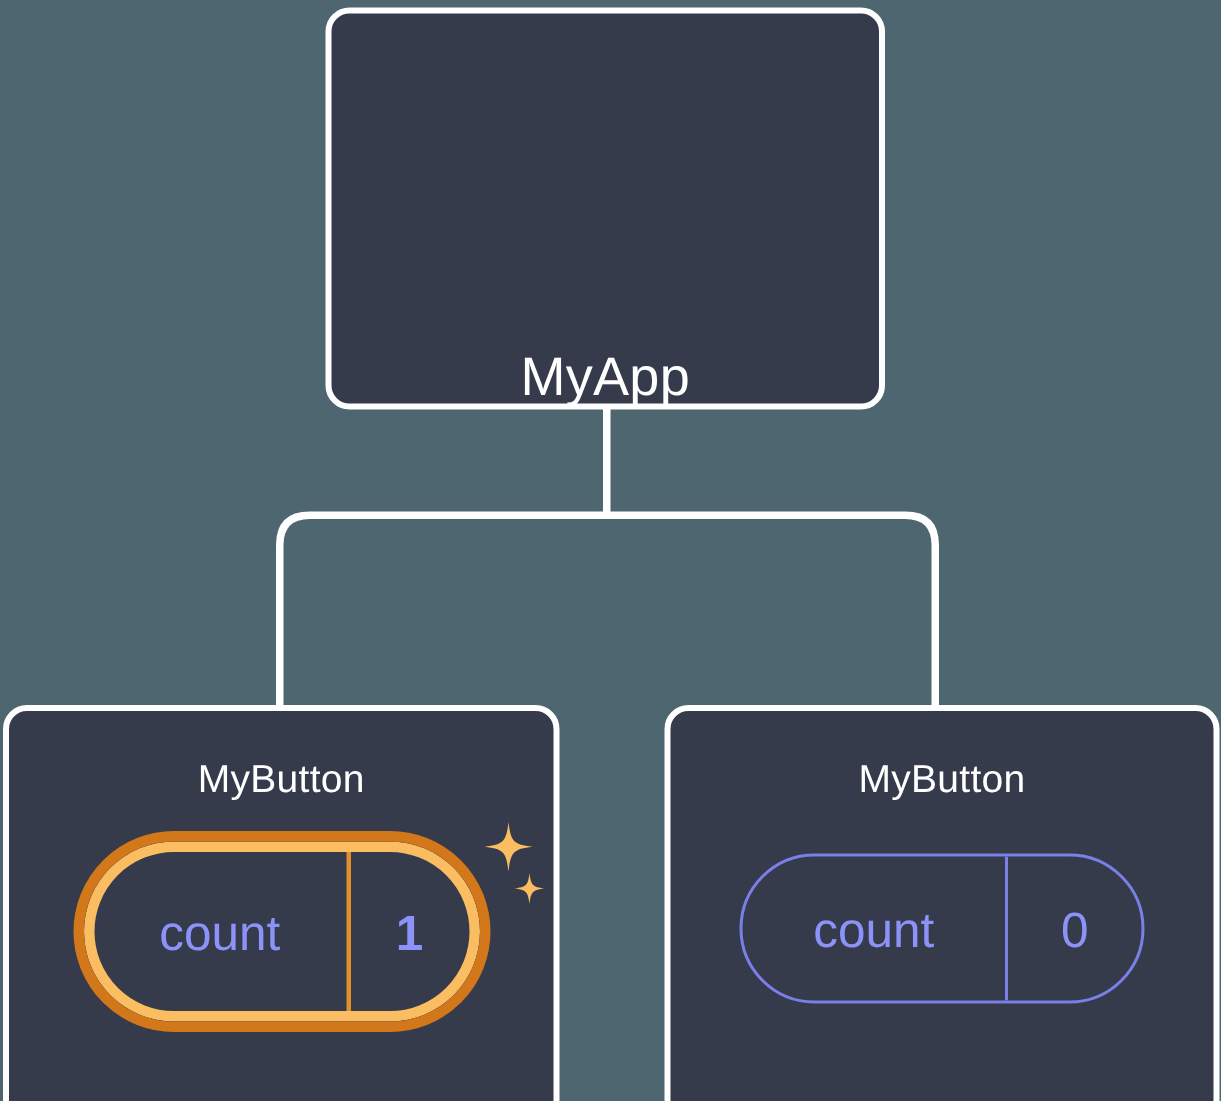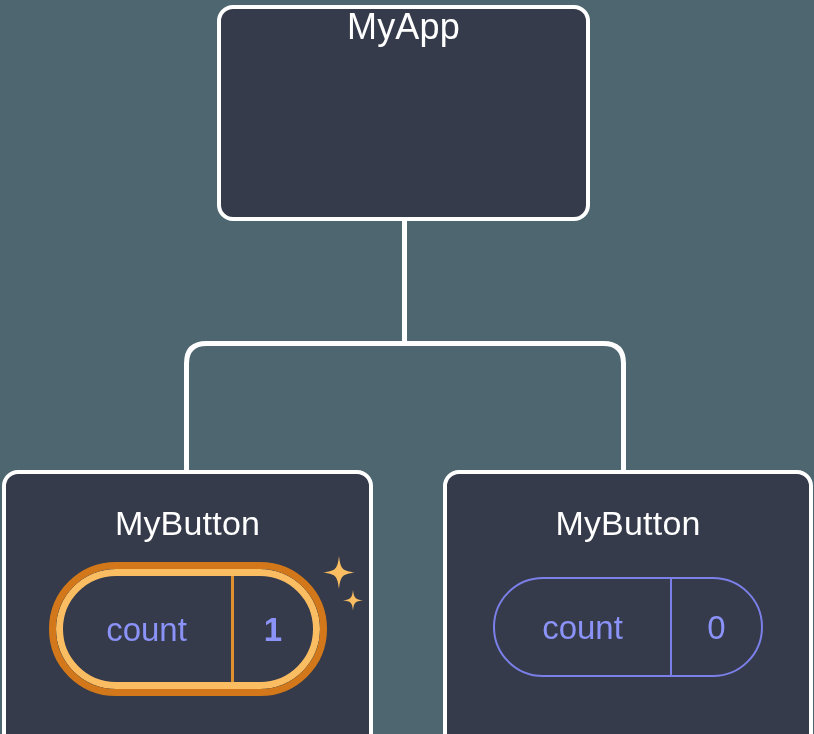--- a/index.html
+++ b/index.html
@@ -35,22 +35,22 @@
     border-radius: 16px;
     display: flex;
     flex-direction: column;
     align-items: center;
   }
 
   .node-root {
     left: 217px;
     top: 5px;
     width: 373px;
-    height: 216px;
-    justify-content: flex-start;
+    height: 268px;
+    justify-content: flex-end;
   }
 
   .node-child-left {
     left: 2px;
     top: 470px;
     width: 371px;
     height: 300px;
     padding-top: 32px;
   }
 
@@ -65,21 +65,21 @@
   .node-title {
     color: #ffffff;
     font-size: 36px;
     font-weight: 400;
     letter-spacing: 0.2px;
     line-height: 1;
     white-space: nowrap;
   }
   .node-child-left .node-title,
   .node-child-right .node-title {
-    font-size: 34px;
+    font-size: 26px;
   }
 
   
   .pill-wrap {
     position: relative;
     margin-top: 22px;
     display: flex;
     align-items: center;
   }
 

